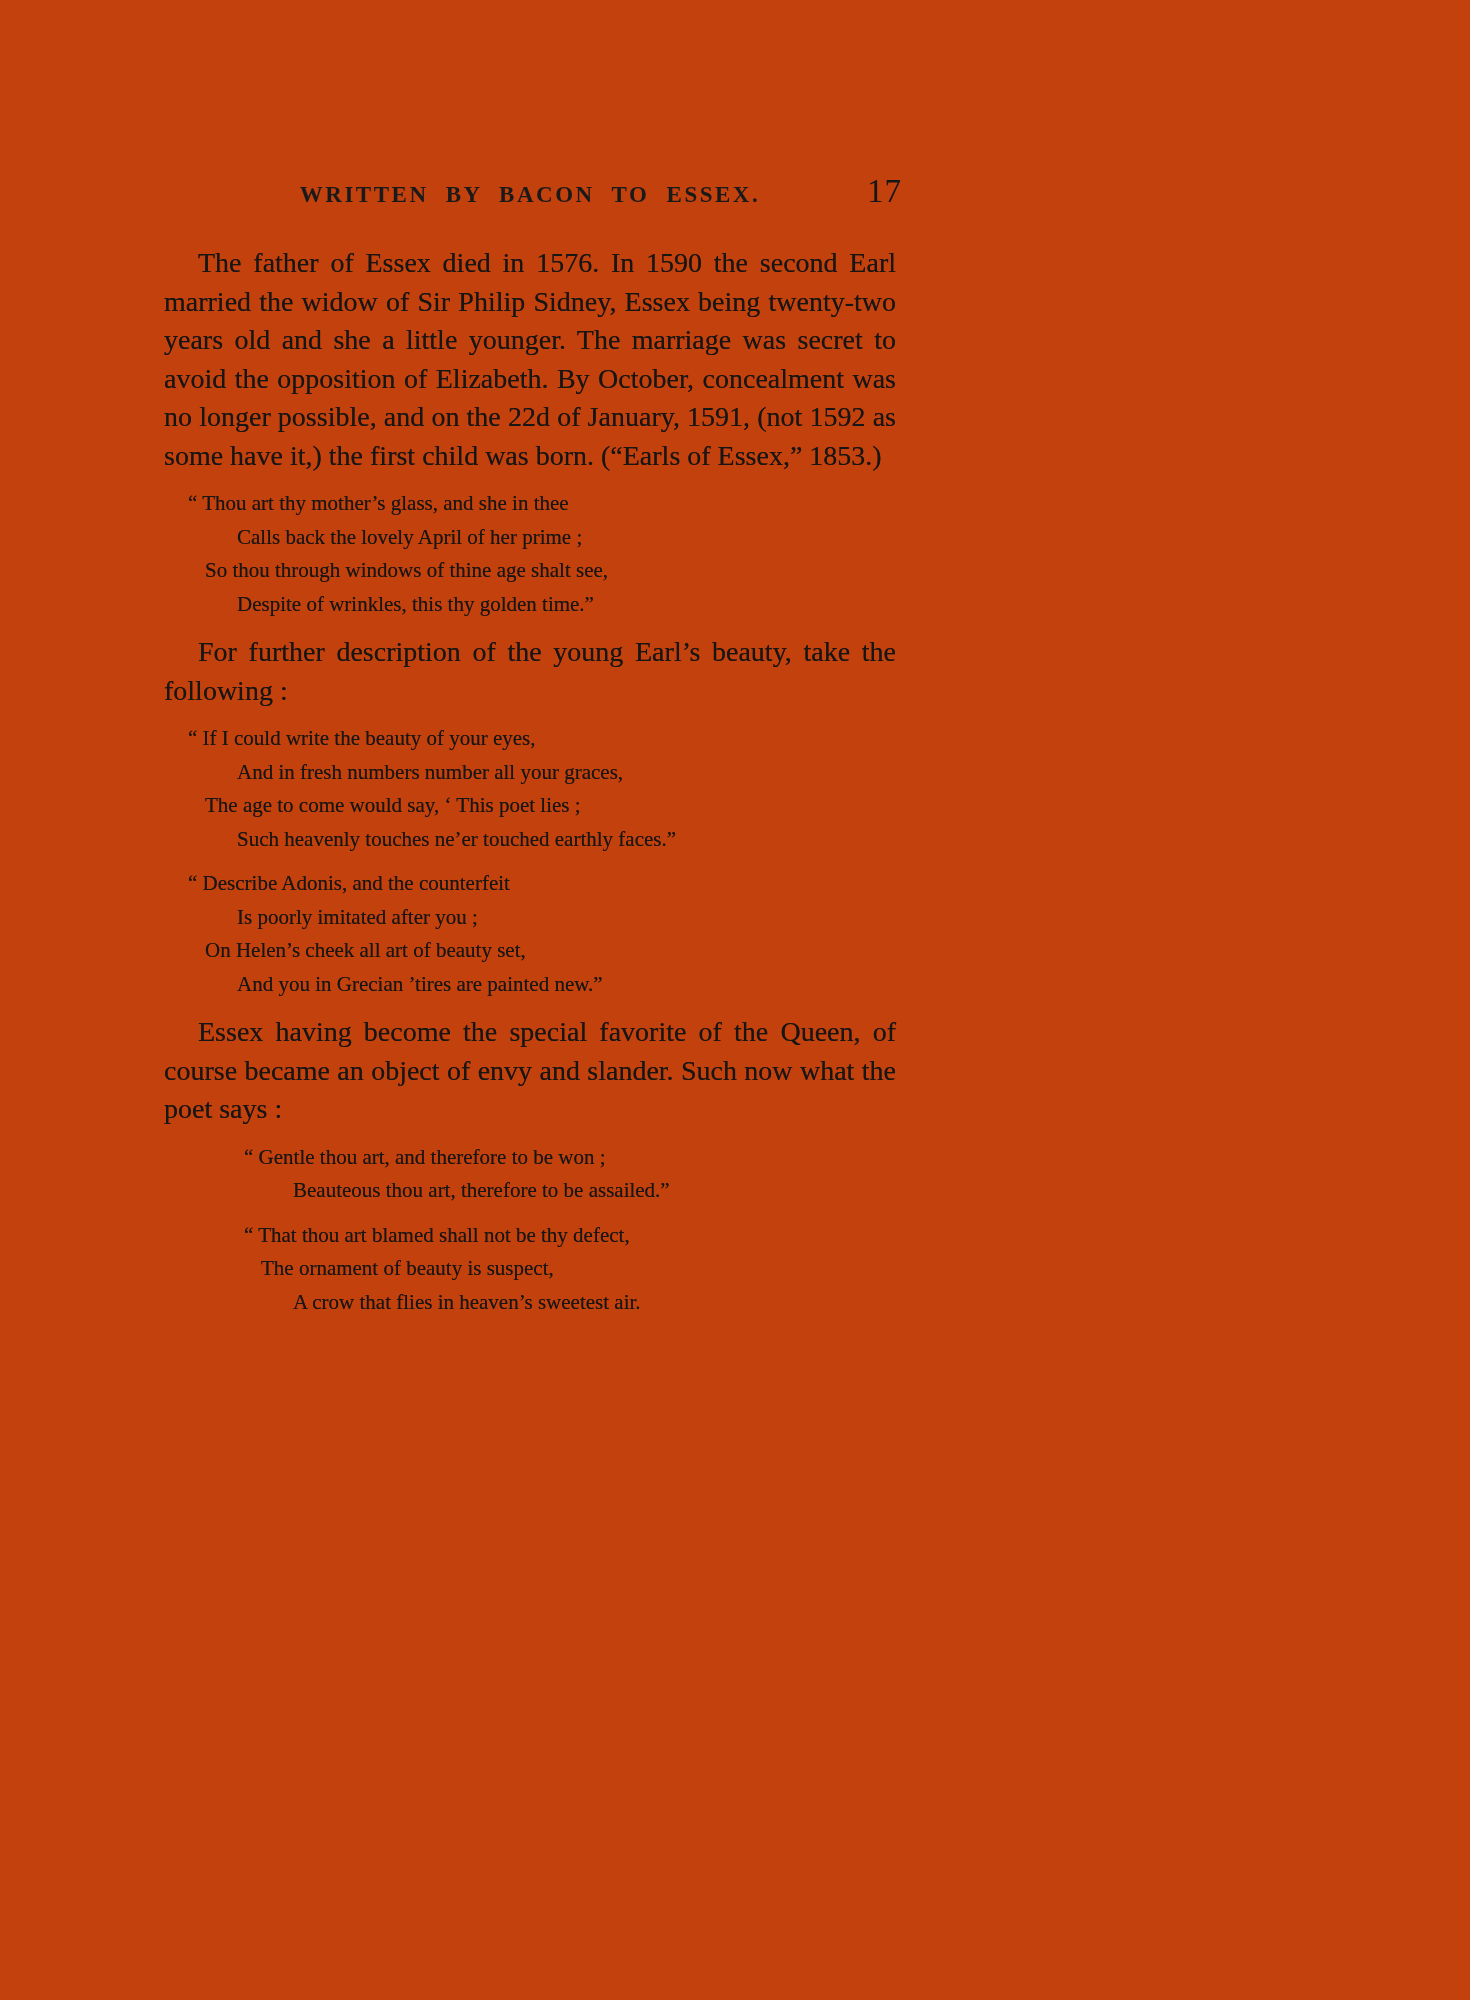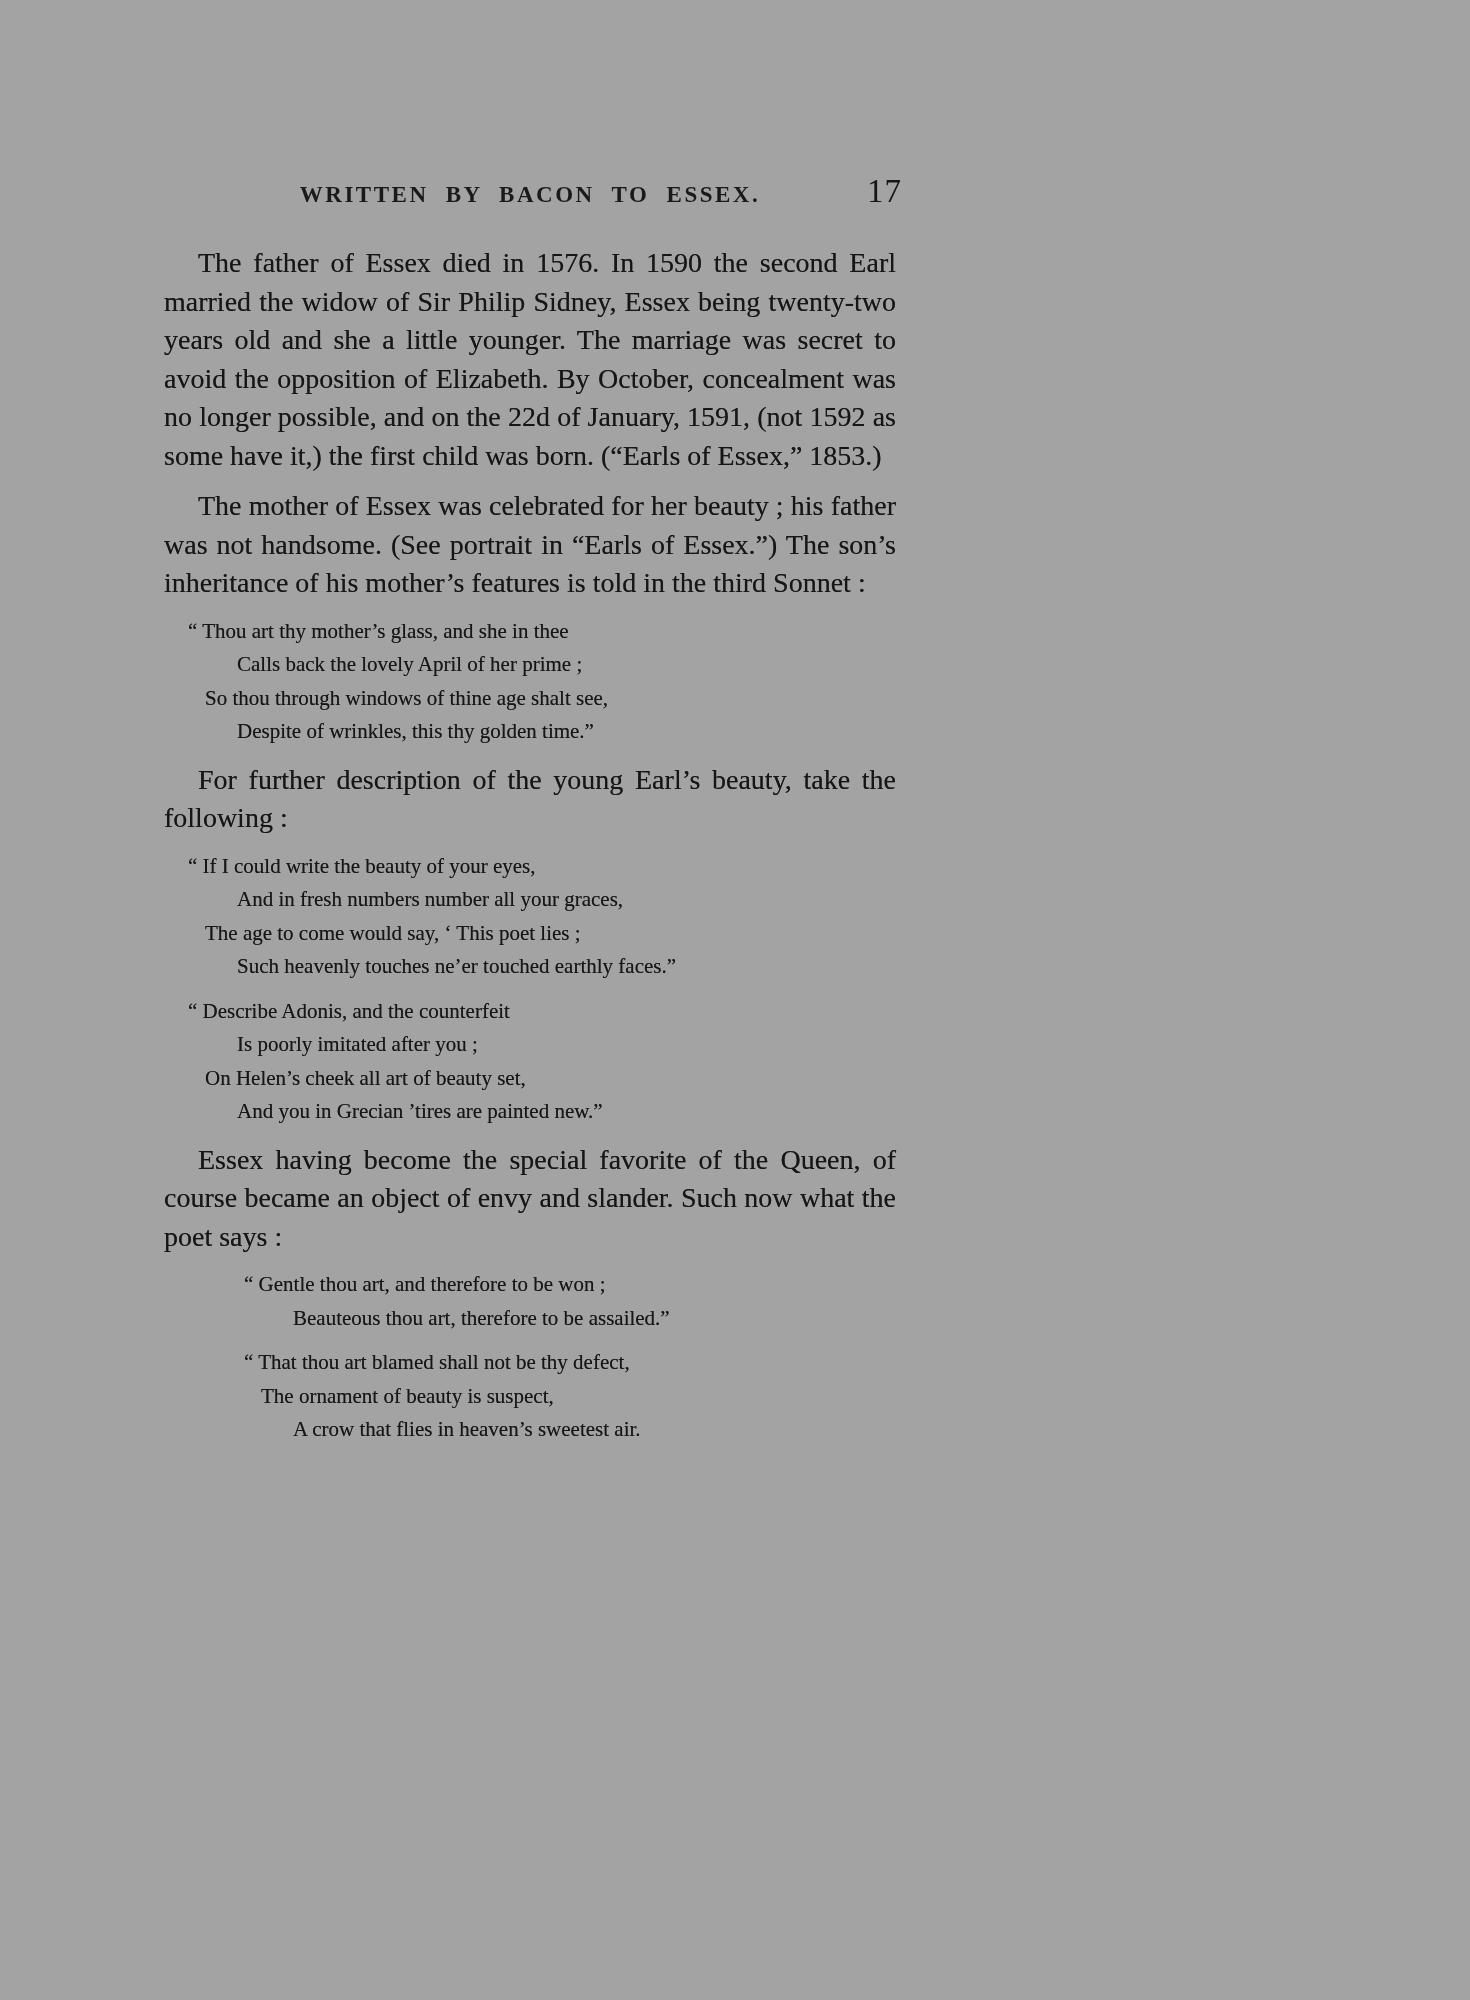--- a/index.html
+++ b/index.html
@@ -4,21 +4,21 @@
 <style>
   html, body {
     margin: 0;
     padding: 0;
     background: #ffffff;
   }
   .page {
     position: relative;
     width: 1470px;
     height: 2000px;
-    background: #a3a3a3;
+    background: #c2410c;
     color: #161616;
     font-family: "Liberation Serif", "DejaVu Serif", serif;
     overflow: hidden;
   }
   .text-col {
     position: absolute;
     left: 152px;
     top: 182px;
     width: 756px;
   }
@@ -71,21 +71,20 @@
 <div class="page">
   <div class="text-col">
 
     <div class="header">
       <span class="running-title">WRITTEN BY BACON TO ESSEX.</span>
       <span class="page-number">17</span>
     </div>
 
     <p class="para">The father of Essex died in 1576.  In 1590 the second Earl married the widow of Sir Philip Sidney, Essex being twenty-two years old and she a little younger. The marriage was secret to avoid the opposition of Elizabeth.  By October, concealment was no longer possible, and on the 22d of January, 1591, (not 1592 as some have it,) the first child was born.  (“Earls of Essex,” 1853.)</p>
 
-    <p class="para">The mother of Essex was celebrated for her beauty ; his father was not handsome.  (See portrait in “Earls of Essex.”)  The son’s inheritance of his mother’s features is told in the third Sonnet :</p>
 
     <div class="verse">
       <div class="vline i0">“ Thou art thy mother’s glass, and she in thee</div>
       <div class="vline i1">Calls back the lovely April of her prime ;</div>
       <div class="vline i2">So thou through windows of thine age shalt see,</div>
       <div class="vline i1">Despite of wrinkles, this thy golden time.”</div>
     </div>
 
     <p class="para">For further description of the young Earl’s beauty, take the following :</p>
 

